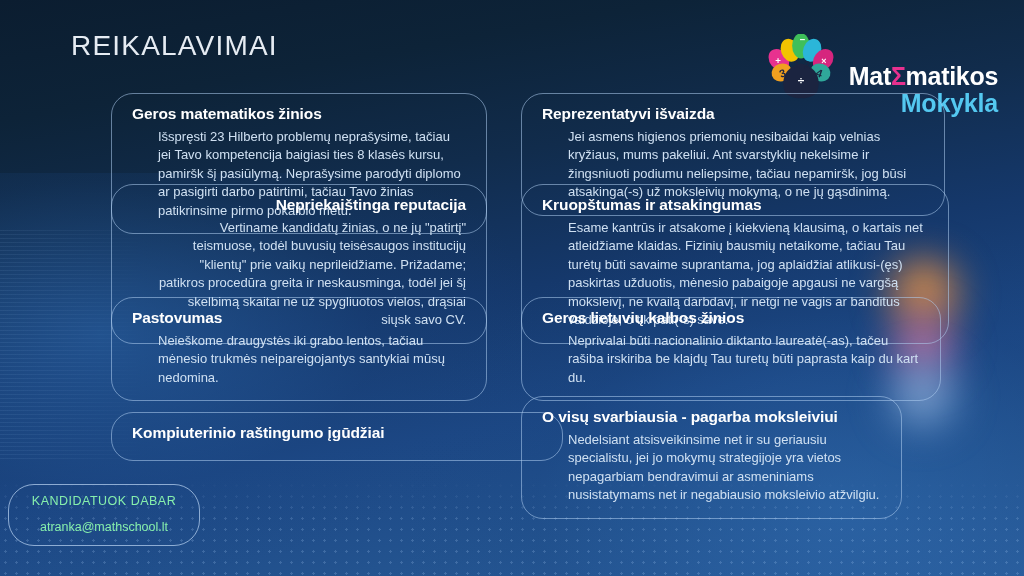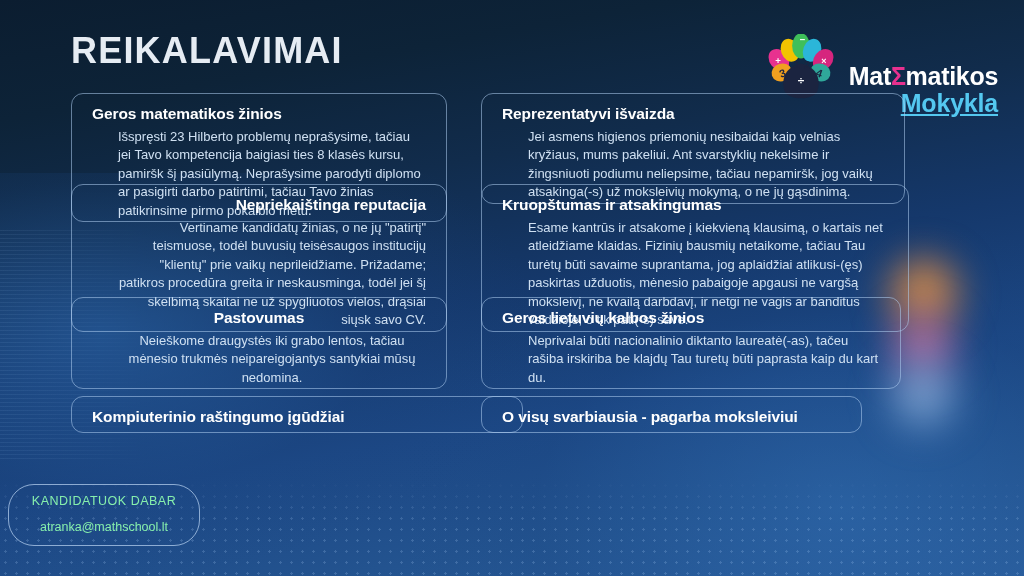--- a/index.html
+++ b/index.html
@@ -109,24 +109,24 @@
     width: 86px;
     height: 86px;
     background: radial-gradient(circle at 50% 50%, rgba(176,205,240,0.78) 0%, rgba(130,170,220,0.40) 48%, rgba(80,125,185,0.10) 78%, rgba(0,0,0,0) 100%);
   }
 
   
   .page-title {
     position: absolute;
     left: 71px;
     top: 30px;
-    font-size: 36px;
+    font-size: 28px;
     letter-spacing: 1.2px;
     color: #e6ecf3;
-    font-weight: 700;
+    font-weight: 400;
   }
 
   
   .logo {
     position: absolute;
     right: 26px;
     top: 20px;
     display: flex;
     align-items: center;
     gap: 10px;
@@ -140,30 +140,30 @@
     letter-spacing: -0.3px;
   }
   .logo-line1 .sigma { color: #e8318f; }
   .logo-line2 {
     font-size: 25px;
     font-weight: 700;
     color: #54c8f0;
     letter-spacing: -0.2px;
     text-align: right;
     margin-top: 2px;
-    text-decoration: underline;
   }
 
   
   .card {
     position: absolute;
     box-sizing: border-box;
     border: 1px solid rgba(175,205,240,0.55);
-    border-radius: 12px;
-    padding: 11px 20px 1px 20px;
+    border-radius: 22px;
+    padding: 11px 20px 13px 20px;
+    margin-left: 40px;
   }
   .card-title {
     color: #ffffff;
     font-weight: 700;
     font-size: 15.5px;
     letter-spacing: -0.1px;
     margin: 0 0 5px 0;
   }
   .card-body {
     color: #cfe0f2;
@@ -232,45 +232,46 @@
   <div class="card" style="left:71px; top:93px; width:376px;">
     <div class="card-title">Geros matematikos žinios</div>
     <div class="card-body">Išspręsti 23 Hilberto problemų neprašysime, tačiau jei Tavo kompetencija baigiasi ties 8 klasės kursu, pamiršk šį pasiūlymą. Neprašysime parodyti diplomo ar pasigirti darbo patirtimi, tačiau Tavo žinias patikrinsime pirmo pokalbio metu.</div>
   </div>
 
   <div class="card" style="left:71px; top:184px; width:376px;text-align:right;">
     <div class="card-title">Nepriekaištinga reputacija</div>
     <div class="card-body">Vertiname kandidatų žinias, o ne jų "patirtį" teismuose, todėl buvusių teisėsaugos institucijų "klientų" prie vaikų neprileidžiame. Prižadame; patikros procedūra greita ir neskausminga, todėl jei šį skelbimą skaitai ne už spygliuotos vielos, drąsiai siųsk savo CV.</div>
   </div>
 
-  <div class="card" style="left:71px; top:297px; width:376px;text-align:center;">
+  <div class="card" style="left:71px; top:297px; width:376px;">
     <div class="card-title">Pastovumas</div>
     <div class="card-body">Neieškome draugystės iki grabo lentos, tačiau mėnesio trukmės neipareigojantys santykiai mūsų nedomina.</div>
   </div>
 
-  <div class="card" style="left:71px; top:396px; width:452px;">
+  <div class="card" style="left:71px; top:412px; width:452px;">
     <div class="card-title">Kompiuterinio raštingumo įgūdžiai</div>
   </div>
 
   <div class="card" style="left:481px; top:93px; width:424px;">
     <div class="card-title">Reprezentatyvi išvaizda</div>
-    <div class="card-body">Jei asmens higienos priemonių nesibaidai kaip velnias kryžiaus, mums pakeliui. Ant svarstyklių nekelsime ir žingsniuoti podiumu neliepsime, tačiau nepamiršk, jog vaikų atsakinga(-s) už moksleivių mokymą, o ne jų gąsdinimą.</div>
+    <div class="card-body">Jei asmens higienos priemonių nesibaidai kaip velnias kryžiaus, mums pakeliui. Ant svarstyklių nekelsime ir žingsniuoti podiumu neliepsime, tačiau nepamiršk, jog būsi atsakinga(-s) už moksleivių mokymą, o ne jų gąsdinimą.</div>
   </div>
 
   <div class="card" style="left:481px; top:184px; width:428px;">
     <div class="card-title">Kruopštumas ir atsakingumas</div>
     <div class="card-body">Esame kantrūs ir atsakome į kiekvieną klausimą, o kartais net atleidžiame klaidas. Fizinių bausmių netaikome, tačiau Tau turėtų būti savaime suprantama, jog aplaidžiai atlikusi-(ęs) paskirtas užduotis, mėnesio pabaigoje apgausi ne vargšą moksleivį, ne kvailą darbdavį, ir netgi ne vagis ar banditus valdžioje, o tik pati(-s) save.</div>
   </div>
 
   <div class="card" style="left:481px; top:297px; width:420px;">
     <div class="card-title">Geros lietuvių kalbos žinios</div>
     <div class="card-body">Neprivalai būti nacionalinio diktanto laureatė(-as), tačeu rašiba irskiriba be klajdų Tau turetų būti paprasta kaip du kart du.</div>
   </div>
 
   <div class="card" style="left:481px; top:396px; width:381px;">
     <div class="card-title">O visų svarbiausia - pagarba moksleiviui</div>
+    <div class="card-body">Nedelsiant atsisveikinsime net ir su geriausiu specialistu, jei jo mokymų strategijoje yra vietos nepagarbiam bendravimui ar asmeniniams nusistatymams net ir negabiausio moksleivio atžvilgiu.</div>
   </div>
 
   <div class="cta">
     <div class="cta-line1">KANDIDATUOK DABAR</div>
     <div class="cta-line2">atranka@mathschool.lt</div>
   </div>
 </div>
 
 </body></html>

